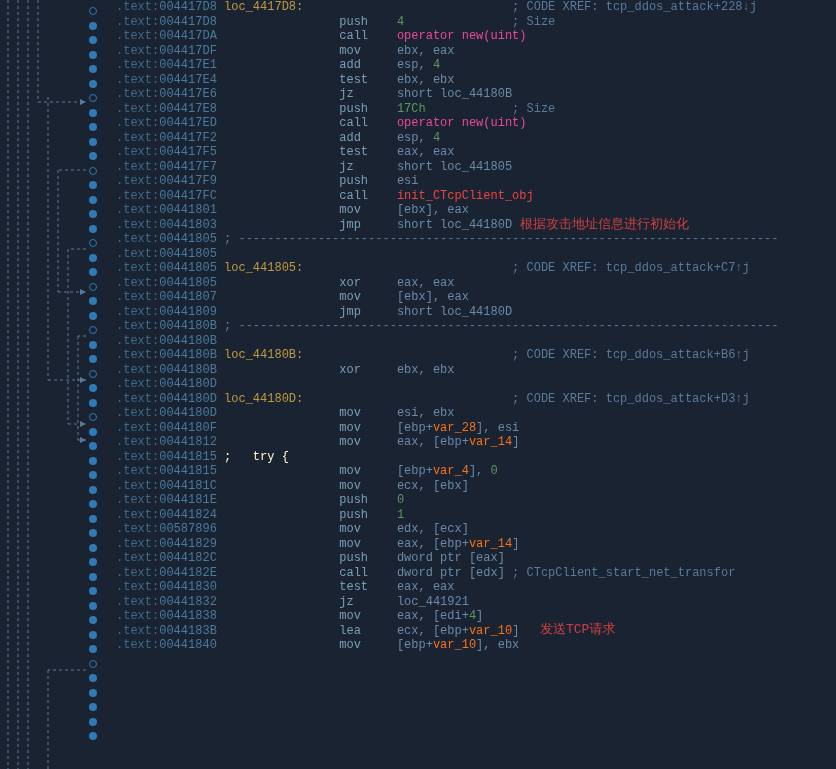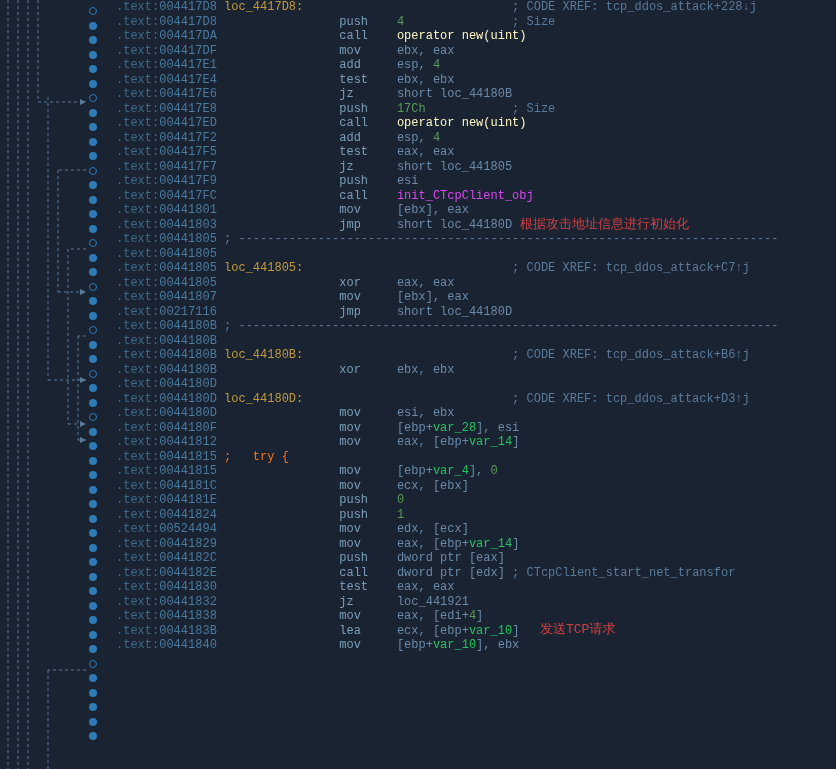--- a/index.html
+++ b/index.html
@@ -50,24 +50,24 @@
     white-space: pre;
     position: relative;
   }
   .seg { color: #3e6a8a; }
   .addr { color: #4a7a9e; }
   .label { color: #c09a3e; }
   .mnem { color: #7a9eb8; }
   .reg { color: #6a8aa8; }
   .num { color: #5a9a5a; }
   .comment { color: #5a7a9a; }
-  .func-new { color: #fef9c3; }
-  .func-init { color: #d946ef; }
-  .kw { color: #f97316; }
-  .var { color: #22c55e; }
+  .func-new { color: #ec4899; }
+  .func-init { color: #ef4444; }
+  .kw { color: #fef9c3; }
+  .var { color: #f97316; }
   .dashes { color: #5a7a9a; }
   .anno {
     position: absolute;
     color: #d04040;
     font-size: 13px;
     font-weight: normal;
   }
 </style>
 </head>
 <body>
@@ -178,36 +178,36 @@
     <div class="line"><span class="seg">.text:</span><span class="addr">004417F7</span>                 <span class="mnem">jz</span>      <span class="reg">short loc_441805</span></div>
     <div class="line"><span class="seg">.text:</span><span class="addr">004417F9</span>                 <span class="mnem">push</span>    <span class="reg">esi</span></div>
     <div class="line"><span class="seg">.text:</span><span class="addr">004417FC</span>                 <span class="mnem">call</span>    <span class="func-init">init_CTcpClient_obj</span></div>
     <div class="line"><span class="seg">.text:</span><span class="addr">00441801</span>                 <span class="mnem">mov</span>     <span class="reg">[</span><span class="reg">ebx</span><span class="reg">], </span><span class="reg">eax</span></div>
     <div class="line"><span class="seg">.text:</span><span class="addr">00441803</span>                 <span class="mnem">jmp</span>     <span class="reg">short loc_44180D</span></div>
     <div class="line"><span class="seg">.text:</span><span class="addr">00441805</span> <span class="dashes">; ---------------------------------------------------------------------------</span></div>
     <div class="line"><span class="seg">.text:</span><span class="addr">00441805</span> </div>
     <div class="line"><span class="seg">.text:</span><span class="addr">00441805</span> <span class="label">loc_441805:</span>                             <span class="comment">; CODE XREF: tcp_ddos_attack+C7↑j</span></div>
     <div class="line"><span class="seg">.text:</span><span class="addr">00441805</span>                 <span class="mnem">xor</span>     <span class="reg">eax</span><span class="reg">, </span><span class="reg">eax</span></div>
     <div class="line"><span class="seg">.text:</span><span class="addr">00441807</span>                 <span class="mnem">mov</span>     <span class="reg">[</span><span class="reg">ebx</span><span class="reg">], </span><span class="reg">eax</span></div>
-    <div class="line"><span class="seg">.text:</span><span class="addr">00217116</span>                 <span class="mnem">jmp</span>     <span class="reg">short loc_44180D</span></div>
+    <div class="line"><span class="seg">.text:</span><span class="addr">00441809</span>                 <span class="mnem">jmp</span>     <span class="reg">short loc_44180D</span></div>
     <div class="line"><span class="seg">.text:</span><span class="addr">0044180B</span> <span class="dashes">; ---------------------------------------------------------------------------</span></div>
     <div class="line"><span class="seg">.text:</span><span class="addr">0044180B</span> </div>
     <div class="line"><span class="seg">.text:</span><span class="addr">0044180B</span> <span class="label">loc_44180B:</span>                             <span class="comment">; CODE XREF: tcp_ddos_attack+B6↑j</span></div>
     <div class="line"><span class="seg">.text:</span><span class="addr">0044180B</span>                 <span class="mnem">xor</span>     <span class="reg">ebx</span><span class="reg">, </span><span class="reg">ebx</span></div>
     <div class="line"><span class="seg">.text:</span><span class="addr">0044180D</span> </div>
     <div class="line"><span class="seg">.text:</span><span class="addr">0044180D</span> <span class="label">loc_44180D:</span>                             <span class="comment">; CODE XREF: tcp_ddos_attack+D3↑j</span></div>
     <div class="line"><span class="seg">.text:</span><span class="addr">0044180D</span>                 <span class="mnem">mov</span>     <span class="reg">esi</span><span class="reg">, </span><span class="reg">ebx</span></div>
     <div class="line"><span class="seg">.text:</span><span class="addr">0044180F</span>                 <span class="mnem">mov</span>     <span class="reg">[</span><span class="reg">ebp</span><span class="reg">+</span><span class="var">var_28</span><span class="reg">], </span><span class="reg">esi</span></div>
     <div class="line"><span class="seg">.text:</span><span class="addr">00441812</span>                 <span class="mnem">mov</span>     <span class="reg">eax</span><span class="reg">, [</span><span class="reg">ebp</span><span class="reg">+</span><span class="var">var_14</span><span class="reg">]</span></div>
     <div class="line"><span class="seg">.text:</span><span class="addr">00441815</span> <span class="kw">;   try {</span></div>
     <div class="line"><span class="seg">.text:</span><span class="addr">00441815</span>                 <span class="mnem">mov</span>     <span class="reg">[</span><span class="reg">ebp</span><span class="reg">+</span><span class="var">var_4</span><span class="reg">], </span><span class="num">0</span></div>
     <div class="line"><span class="seg">.text:</span><span class="addr">0044181C</span>                 <span class="mnem">mov</span>     <span class="reg">ecx</span><span class="reg">, [</span><span class="reg">ebx</span><span class="reg">]</span></div>
     <div class="line"><span class="seg">.text:</span><span class="addr">0044181E</span>                 <span class="mnem">push</span>    <span class="num">0</span></div>
     <div class="line"><span class="seg">.text:</span><span class="addr">00441824</span>                 <span class="mnem">push</span>    <span class="num">1</span></div>
-    <div class="line"><span class="seg">.text:</span><span class="addr">00524494</span>                 <span class="mnem">mov</span>     <span class="reg">edx</span><span class="reg">, [</span><span class="reg">ecx</span><span class="reg">]</span></div>
+    <div class="line"><span class="seg">.text:</span><span class="addr">00587896</span>                 <span class="mnem">mov</span>     <span class="reg">edx</span><span class="reg">, [</span><span class="reg">ecx</span><span class="reg">]</span></div>
     <div class="line"><span class="seg">.text:</span><span class="addr">00441829</span>                 <span class="mnem">mov</span>     <span class="reg">eax</span><span class="reg">, [</span><span class="reg">ebp</span><span class="reg">+</span><span class="var">var_14</span><span class="reg">]</span></div>
     <div class="line"><span class="seg">.text:</span><span class="addr">0044182C</span>                 <span class="mnem">push</span>    <span class="reg">dword ptr</span><span class="reg"> [</span><span class="reg">eax</span><span class="reg">]</span></div>
     <div class="line"><span class="seg">.text:</span><span class="addr">0044182E</span>                 <span class="mnem">call</span>    <span class="reg">dword ptr</span><span class="reg"> [</span><span class="reg">edx</span><span class="reg">] </span><span class="comment">; CTcpClient_start_net_transfor</span></div>
     <div class="line"><span class="seg">.text:</span><span class="addr">00441830</span>                 <span class="mnem">test</span>    <span class="reg">eax</span><span class="reg">, </span><span class="reg">eax</span></div>
     <div class="line"><span class="seg">.text:</span><span class="addr">00441832</span>                 <span class="mnem">jz</span>      <span class="reg">loc_441921</span></div>
     <div class="line"><span class="seg">.text:</span><span class="addr">00441838</span>                 <span class="mnem">mov</span>     <span class="reg">eax</span><span class="reg">, [</span><span class="reg">edi</span><span class="reg">+</span><span class="num">4</span><span class="reg">]</span></div>
     <div class="line"><span class="seg">.text:</span><span class="addr">0044183B</span>                 <span class="mnem">lea</span>     <span class="reg">ecx</span><span class="reg">, [</span><span class="reg">ebp</span><span class="reg">+</span><span class="var">var_10</span><span class="reg">]</span></div>
     <div class="line"><span class="seg">.text:</span><span class="addr">00441840</span>                 <span class="mnem">mov</span>     <span class="reg">[</span><span class="reg">ebp</span><span class="reg">+</span><span class="var">var_10</span><span class="reg">], </span><span class="reg">ebx</span></div>
   </div>
 

